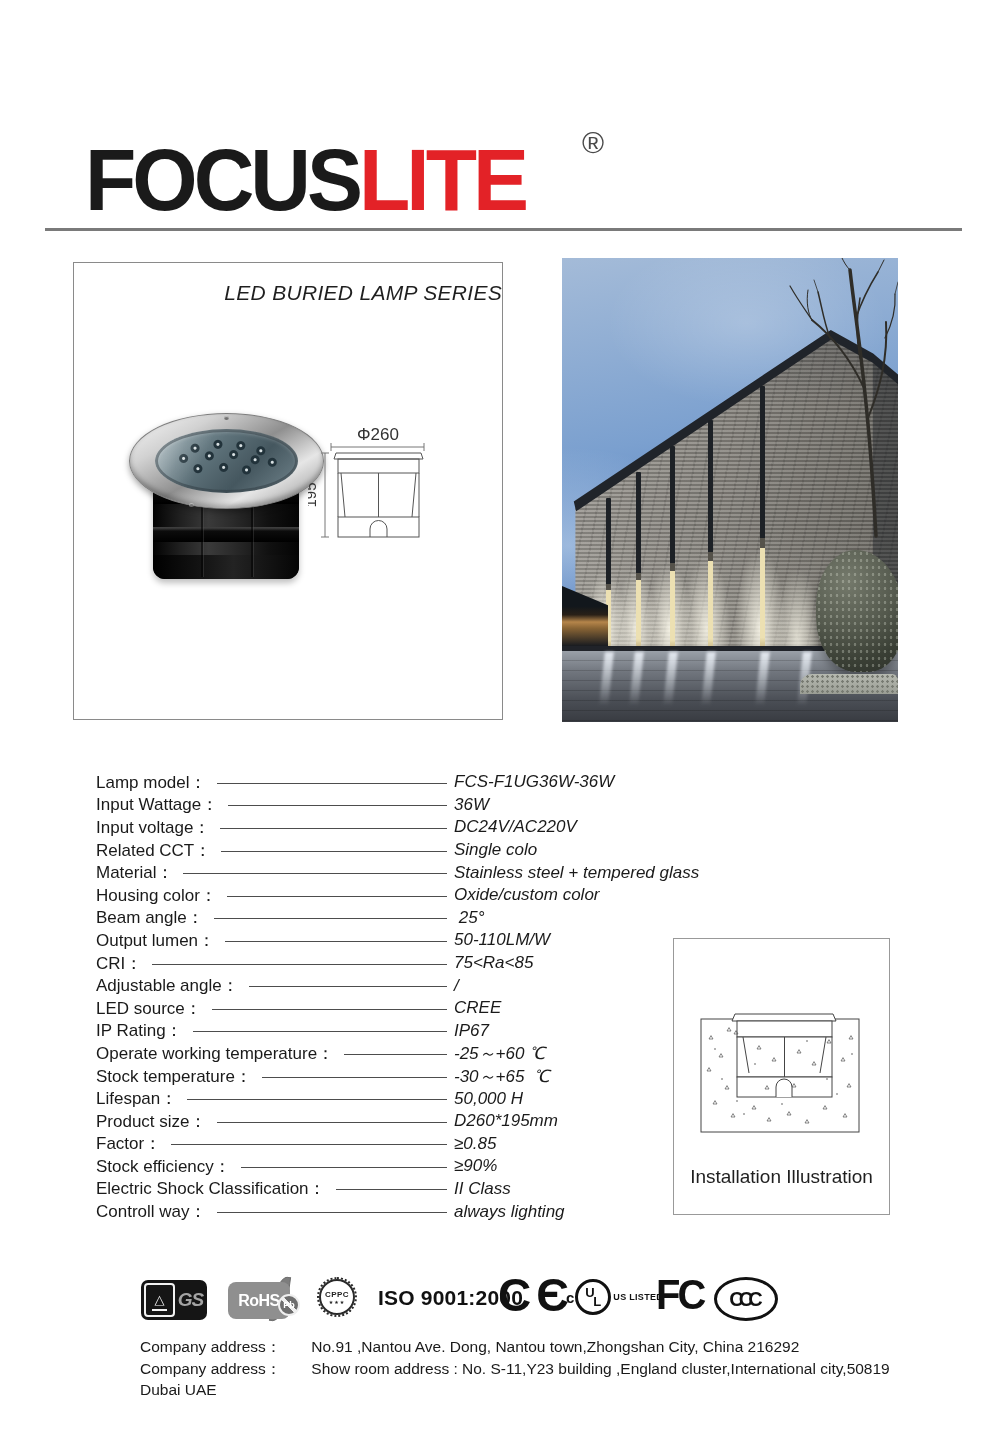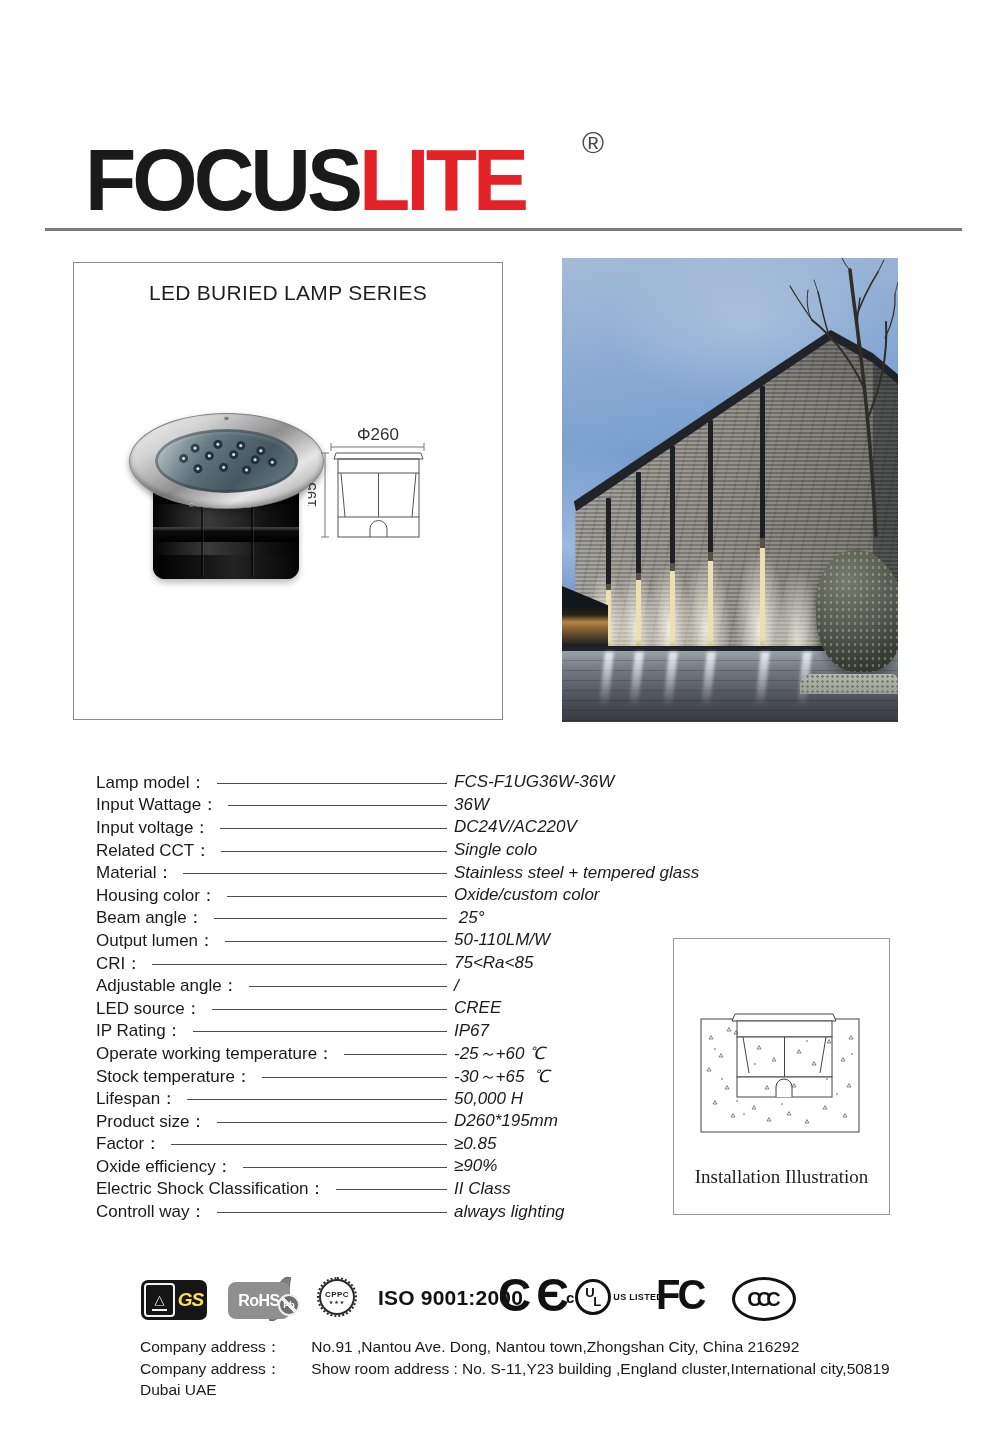--- a/index.html
+++ b/index.html
@@ -13,21 +13,21 @@
   
   .logo-wrap { left:45px; top:130px; width:920px; height:100px;margin-left:40px; }
   .logo-text { font-size:84px; font-weight:bold; letter-spacing:-4px; line-height:96px; white-space:nowrap; transform:scaleY(1.04); transform-origin:left top; }
   .logo-black { color:#1a1a1a; }
   .logo-red { color:#e32227; }
   .reg-mark { position:absolute; left:497px; top:-4px; font-size:30px; font-weight:normal; color:#4a4a4a; letter-spacing:0; }
   .header-rule { left:45px; top:228px; width:917px; height:3px; background:#7a7a7a; }
 
   
   .product-box { left:73px; top:262px; width:430px; height:458px; border:1px solid #8a8a8a; background:#fff; }
-  .product-title { margin-top:18px; text-align:center; font-size:21px; letter-spacing:0.3px; color:#1f1f1f; }
+  .product-title { margin-top:18px; text-align:right; font-size:21px; letter-spacing:0.3px; color:#1f1f1f;font-style:italic; }
 
   
   .lamp { left:55px; top:136px; width:195px; height:185px; }
   .lamp-body { position:absolute; left:24px; top:62px; width:146px; height:118px; border-radius:0 0 12px 12px;
     background:linear-gradient(90deg,#020202 0%,#1f1f1f 18%,#3a3a3a 38%,#2a2a2a 55%,#101010 80%,#040404 100%);
     box-shadow:0 4px 6px rgba(0,0,0,.25); }
   .lamp-band { position:absolute; left:0; width:100%; height:15px;
     background:linear-gradient(180deg,#3d3d3d 0 1px,#0c0c0c 4px,#000 100%); }
   .band-1 { top:28px; } .band-2 { top:66px; }
   .lamp-base { position:absolute; left:0; bottom:0; width:100%; height:24px; border-radius:0 0 12px 12px;
@@ -113,29 +113,29 @@
   .spec-list { left:96px; top:771px; width:806px; }
   .spec-row { display:flex; align-items:center; height:22.6px; font-size:17px; }
   .spec-label { flex:none; white-space:pre; }
   .spec-leader { flex:1; height:1px; background:#4d4d4d; margin:2px 7px 0 10px; }
   .spec-value { flex:none; width:448px; white-space:pre;font-style:italic; }
 
   
   .install-box { left:673px; top:938px; width:217px; height:277px; border:1px solid #999; background:#fff; }
   .install-svg { position:absolute; left:23px; top:70px; }
   .install-svg .ln { stroke:#444; stroke-width:1; fill:#fff; }
-  .install-caption { position:absolute; left:0; bottom:26px; width:100%; text-align:center; font-size:19px; color:#1f1f1f;font-family:Liberation Serif, serif; }
+  .install-caption { position:absolute; left:0; bottom:26px; width:100%; text-align:center; font-size:19px; color:#1f1f1f; }
 
   
   .cert { color:#111; }
   .gs-badge { left:141px; top:1280px; width:66px; height:40px; background:#151515; border-radius:7px; display:flex; gap:2px; padding:3px; }
   .gs-cell { flex:1; border:2px solid #f2f2f2; border-radius:4px; position:relative; display:flex; align-items:center; justify-content:center; }
   .gs-cell-left .tri { color:#f2f2f2; font-size:13px; line-height:12px; }
   .gs-cell-left .bar { position:absolute; bottom:4px; left:6px; right:6px; height:2px; background:#f2f2f2; }
-  .gs-cell-right { border:none; font-size:19px; font-weight:bold; font-style:italic; color:#fde047; letter-spacing:-1px; }
+  .gs-cell-right { border:none; font-size:19px; font-weight:bold; font-style:italic; color:#a3a3a3; letter-spacing:-1px; }
   .rohs { left:228px; top:1282px; width:78px; height:37px; }
   .rohs-pill { position:absolute; left:0; top:0; width:62px; height:37px; background:#8f8f8f; border-radius:8px;
     color:#fff; font-size:16px; font-weight:bold; display:flex; align-items:center; justify-content:center; letter-spacing:-0.5px; }
   .rohs-leaf { position:absolute; left:44px; top:-6px; width:16px; height:46px; background:#7d7d7d;
     border-radius:80% 0 80% 0; transform:rotate(8deg); border:1px solid #6d6d6d; }
   .rohs-pb { position:absolute; left:50px; top:12px; width:22px; height:22px; border-radius:50%; background:#6e6e6e;
     border:2px solid #efefef; color:#fff; font-size:9px; font-weight:bold; display:flex; align-items:center; justify-content:center;
     background-image:linear-gradient(45deg, rgba(0,0,0,0) 44%, #efefef 44% 56%, rgba(0,0,0,0) 56%); }
   .cqc { left:317px; top:1277px; width:40px; height:40px; border-radius:50%; border:2px dotted #2a2a2a;
     box-shadow:0 0 0 2px #2a2a2a inset; display:flex; flex-direction:column; align-items:center; justify-content:center; }
@@ -143,21 +143,21 @@
   .cqc-stars { font-size:5px; color:#222; letter-spacing:1px; }
   .iso { left:378px; top:1286px; font-size:21px; font-weight:800; letter-spacing:0.2px; }
   .ce { left:498px; top:1268px; font-size:46px; font-weight:bold; letter-spacing:5px; }
   .cul { left:566px; top:1279px; display:flex; align-items:center; }
   .cul-c { font-size:15px; font-weight:bold; margin-right:1px; }
   .cul-circle { width:36px; height:36px; border:3px solid #111; border-radius:50%; position:relative; }
   .cul-u { position:absolute; left:7px; top:3px; font-size:13px; font-weight:bold; }
   .cul-l { position:absolute; left:15px; top:12px; font-size:13px; font-weight:bold; }
   .cul-listed { font-size:9px; font-weight:bold; margin-left:2px; letter-spacing:0.3px; }
   .fcc { left:656px; top:1272px; font-size:40px; font-weight:900; letter-spacing:-3px; transform:scaleY(1.05); }
-  .ccc { left:732px; top:1277px; width:64px; height:44px; border:3px solid #111; border-radius:50%;
+  .ccc { left:714px; top:1277px; width:64px; height:44px; border:3px solid #111; border-radius:50%;
     display:flex; align-items:center; justify-content:center; }
   .ccc-text { font-size:20px; font-weight:bold; letter-spacing:-5px; padding-right:5px; }
 
   
   .addresses { left:140px; top:1336px; width:755px; font-size:15.5px; line-height:21.5px; color:#1a1a1a; }
   .addr-label { margin-right:30px; white-space:pre; }
 </style>
 </head>
 <body>
 
@@ -344,21 +344,21 @@
       <span class="spec-value">D260*195mm</span>
     </div>
 
     <div class="spec-row">
       <span class="spec-label">Factor：</span>
       <span class="spec-leader"></span>
       <span class="spec-value">≥0.85</span>
     </div>
 
     <div class="spec-row">
-      <span class="spec-label">Oxide efficiency：</span>
+      <span class="spec-label">Stock efficiency：</span>
       <span class="spec-leader"></span>
       <span class="spec-value">≥90%</span>
     </div>
 
     <div class="spec-row">
       <span class="spec-label">Electric Shock Classification：</span>
       <span class="spec-leader"></span>
       <span class="spec-value">II Class</span>
     </div>
 

